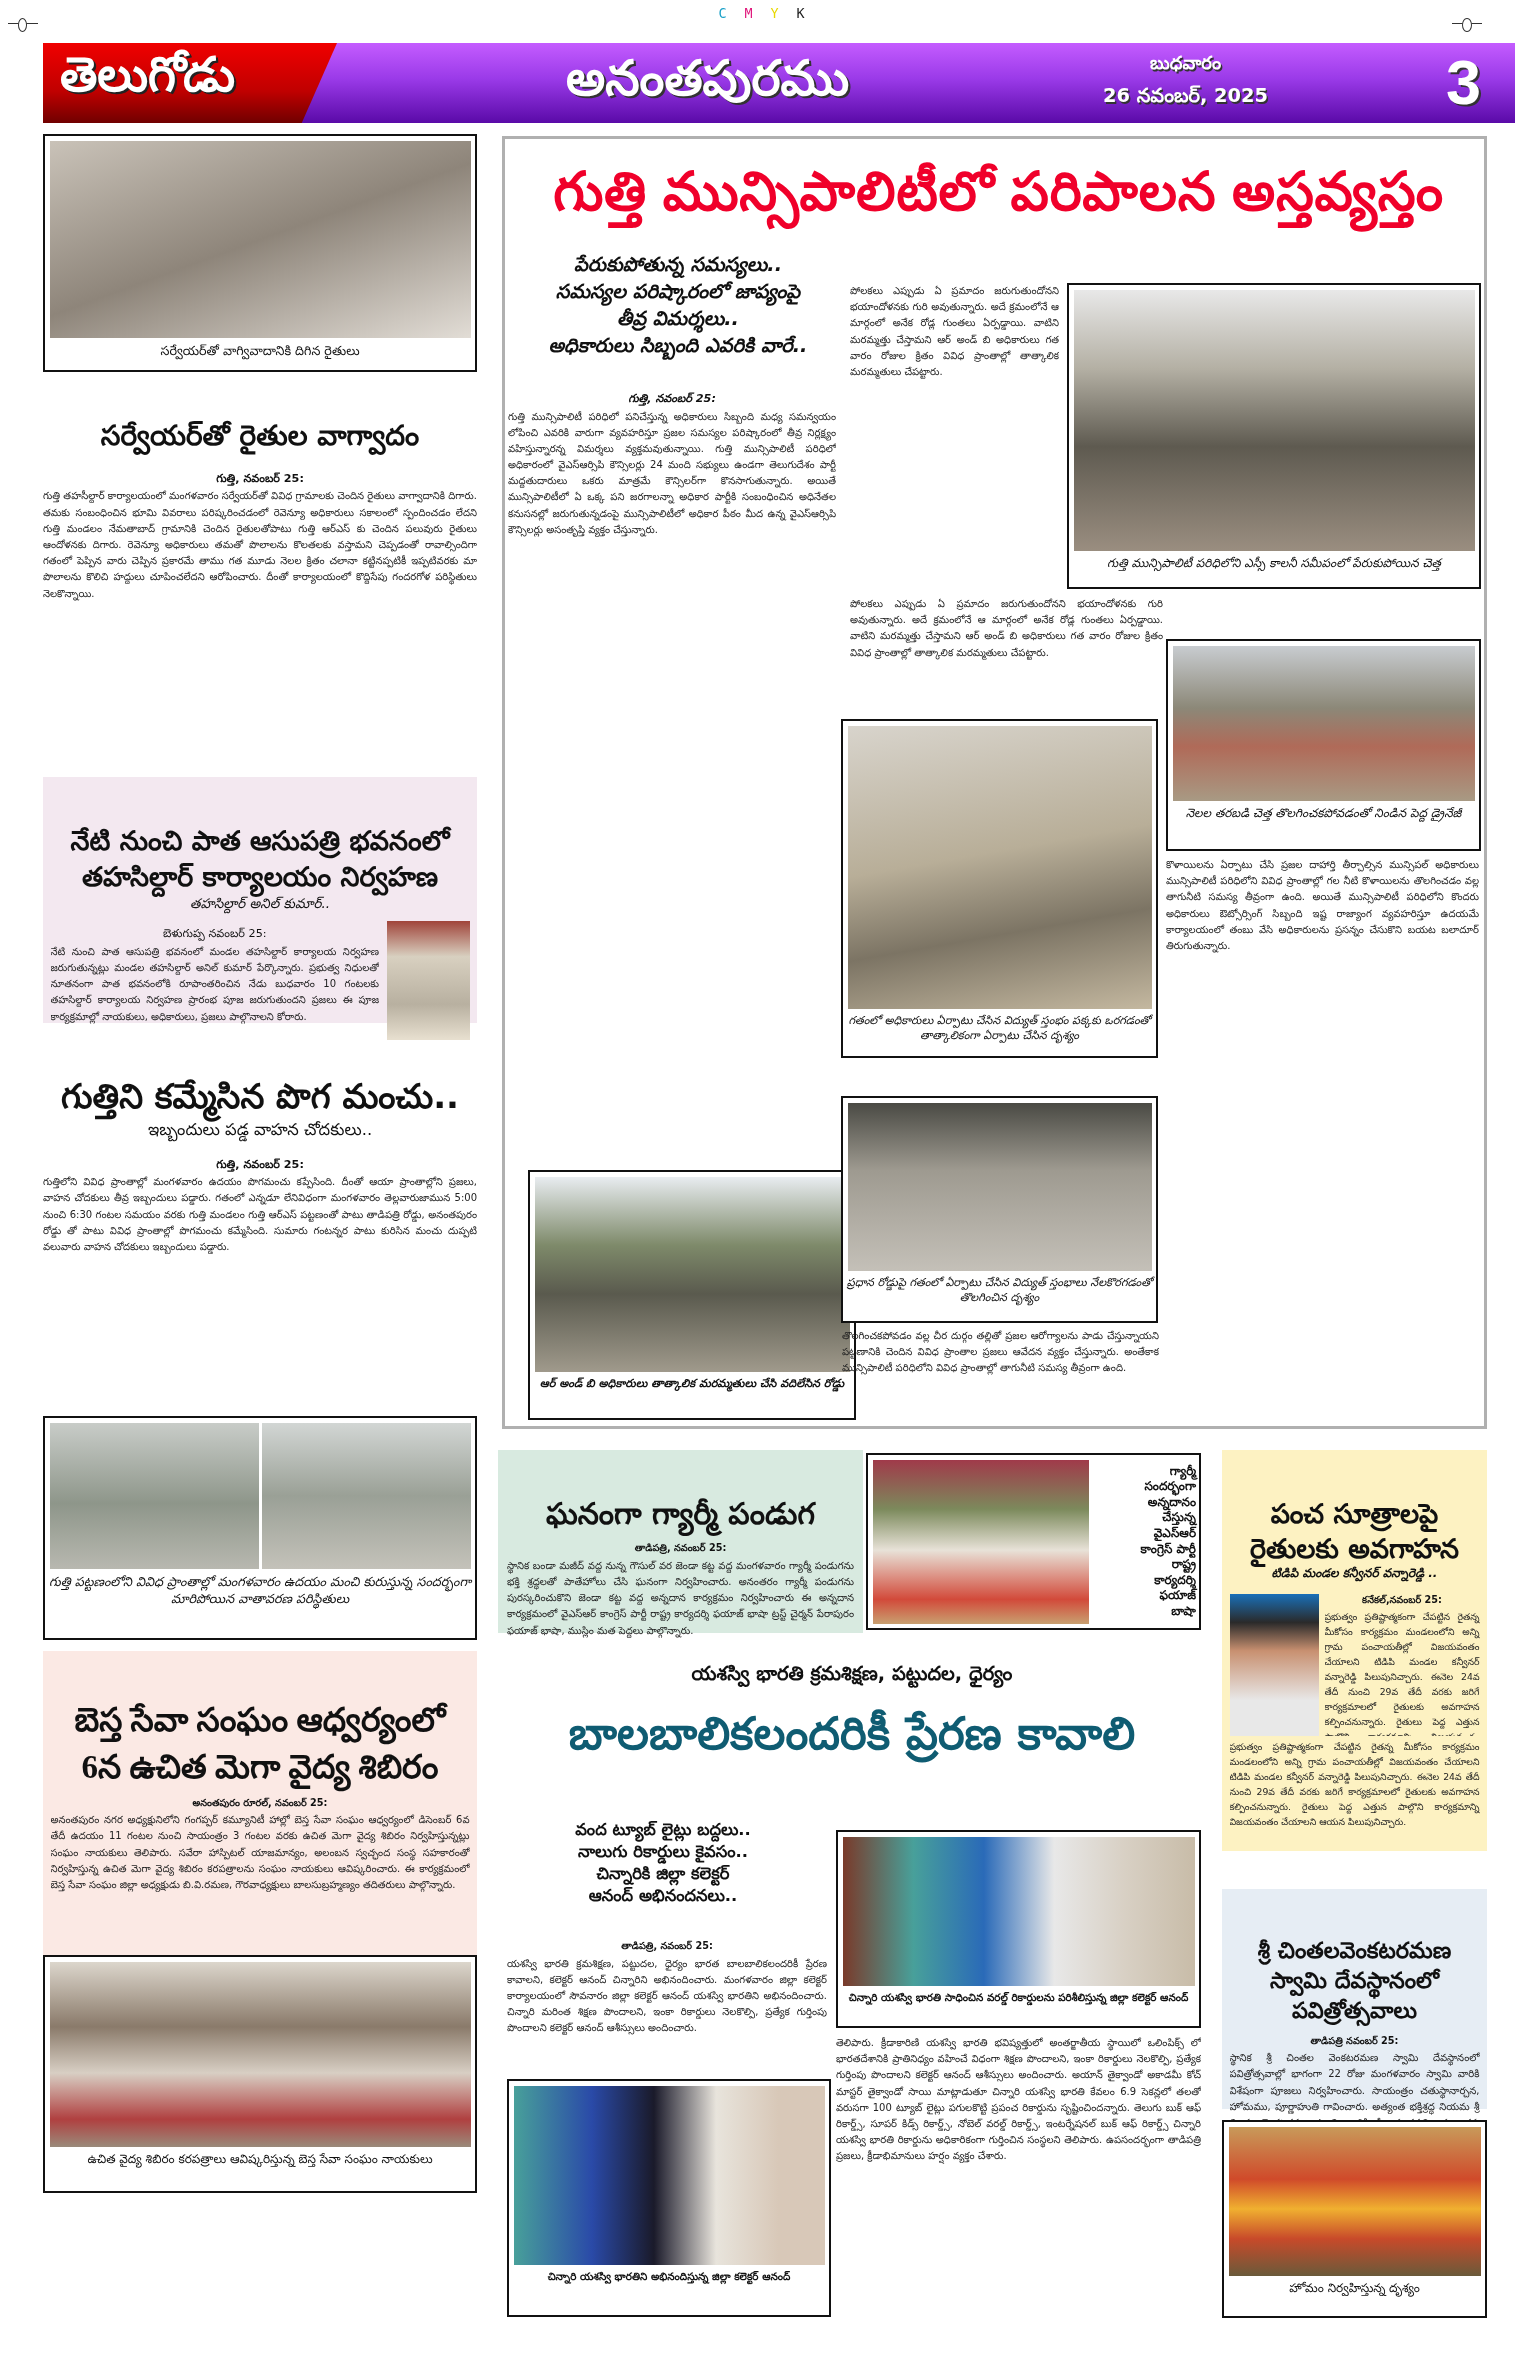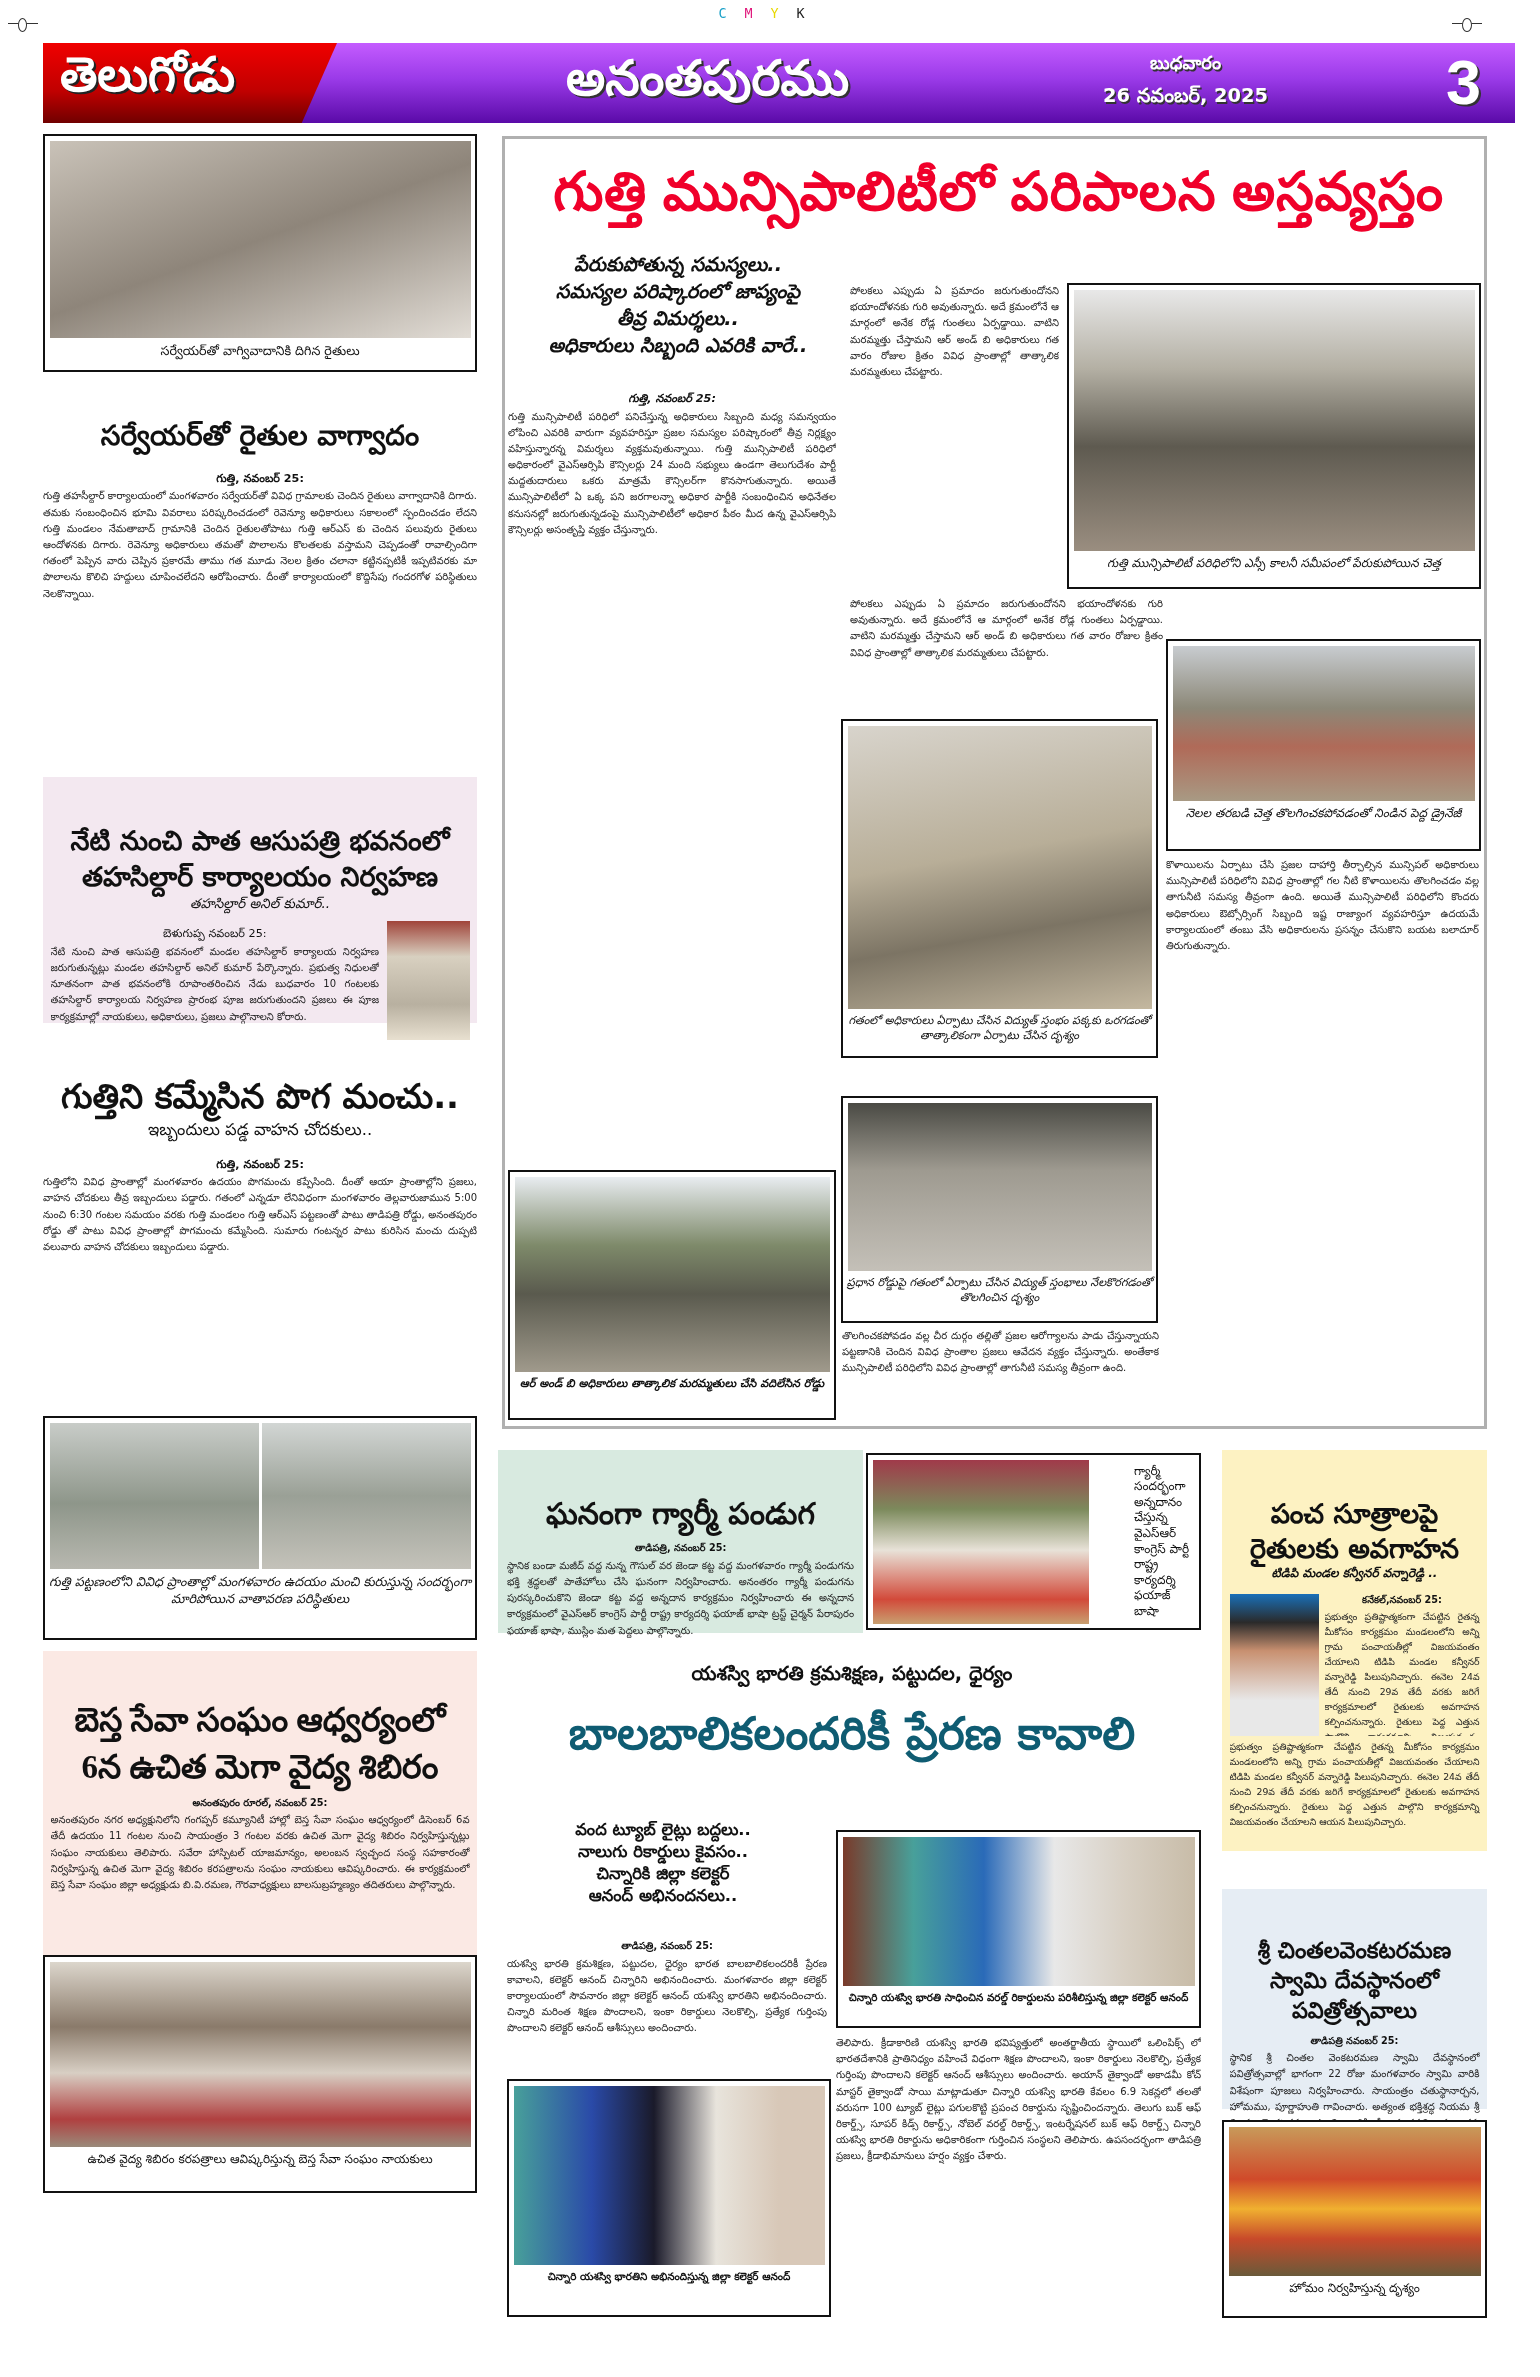--- a/index.html
+++ b/index.html
@@ -124,41 +124,41 @@
   <div style="margin:4.5px;height:155px;background:linear-gradient(180deg,#c8ccd0,#8c8878 40%,#b06a58 65%,#a89a84);"></div>
   <div class="caption" style="font-size:12px;">నెలల తరబడి చెత్త తొలగించకపోవడంతో నిండిన పెద్ద డ్రైనేజీ</div>
 </div>
 <div class="abs box" style="left:841px;top:719px;width:317px;height:339px;">
   <div style="margin:4.5px;height:283px;background:linear-gradient(170deg,#d8d4cc,#b8ae98 45%,#7c7464 70%,#c4b8a0);"></div>
   <div class="caption" style="font-size:11.2px;">గతంలో అధికారులు ఏర్పాటు చేసిన విద్యుత్ స్తంభం పక్కకు ఒరగడంతో తాత్కాలికంగా ఏర్పాటు చేసిన దృశ్యం</div>
 </div>
 <div class="abs" style="left:1166px;top:857px;width:313px;">
   <div class="body" style="height:507px;overflow:hidden;">కొళాయిలను ఏర్పాటు చేసి ప్రజల దాహార్తి తీర్చాల్సిన మున్సిపల్ అధికారులు మున్సిపాలిటీ పరిధిలోని వివిధ ప్రాంతాల్లో గల నీటి కొళాయిలను తొలగించడం వల్ల తాగునీటి సమస్య తీవ్రంగా ఉంది. అయితే మున్సిపాలిటీ పరిధిలోని కొందరు అధికారులు ఔట్సోర్సింగ్ సిబ్బంది ఇష్ట రాజ్యాంగ వ్యవహరిస్తూ ఉదయమే కార్యాలయంలో తంబు వేసి అధికారులను ప్రసన్నం చేసుకొని బయట బలాదూర్ తిరుగుతున్నారు.</div>
 </div>
-<div class="abs box" style="left:508px;top:1170px;width:328px;height:250px;">
+<div class="abs box" style="left:528px;top:1170px;width:328px;height:250px;">
   <div style="margin:4.5px;height:195px;background:linear-gradient(180deg,#e8ecf0,#7e8a6a 35%,#5a5a4e 60%,#a09a8c);"></div>
   <div class="caption" style="font-size:11.2px;font-weight:bold;">ఆర్ అండ్ బి అధికారులు తాత్కాలిక మరమ్మతులు చేసి వదిలేసిన రోడ్డు</div>
 </div>
 <div class="abs box" style="left:841px;top:1096px;width:317px;height:227px;">
   <div style="margin:4.5px;height:168px;background:linear-gradient(180deg,#4a4a44,#9e9a90 40%,#c4c0b8);"></div>
   <div class="caption" style="font-size:11.2px;">ప్రధాన రోడ్డుపై గతంలో ఏర్పాటు చేసిన విద్యుత్ స్తంభాలు నేలకొరగడంతో తొలగించిన దృశ్యం</div>
 </div>
 <div class="abs" style="left:842px;top:1328px;width:317px;">
   <div class="body" style="height:89px;overflow:hidden;">తొలగించకపోవడం వల్ల చీర దుర్గం తల్లితో ప్రజల ఆరోగ్యాలను పాడు చేస్తున్నాయని పట్టణానికి చెందిన వివిధ ప్రాంతాల ప్రజలు ఆవేదన వ్యక్తం చేస్తున్నారు. అంతేకాక మున్సిపాలిటీ పరిధిలోని వివిధ ప్రాంతాల్లో తాగునీటి సమస్య తీవ్రంగా ఉంది.</div>
 </div>
 
 <div class="abs" style="left:498px;top:1450px;width:365px;height:183px;background:#d8eae0;padding:6px 9px;">
   <div class="hl" style="font-size:30px;">ఘనంగా గ్యార్మీ పండుగ</div>
   <div class="dateline" style="font-size:9.7px;margin-top:10.4px;">తాడిపత్రి, నవంబర్ 25:</div>
   <div class="body" style="height:89px;overflow:hidden;">స్థానిక బండా మజీద్ వద్ద నున్న గౌసుల్ వర జెండా కట్ట వద్ద మంగళవారం గ్యార్మీ పండుగను భక్తి శ్రద్ధలతో పాతేహోలు చేసి ఘనంగా నిర్వహించారు. అనంతరం గ్యార్మీ పండుగను పురస్కరించుకొని జెండా కట్ట వద్ద అన్నదాన కార్యక్రమం నిర్వహించారు ఈ అన్నదాన కార్యక్రమంలో వైఎస్ఆర్ కాంగ్రెస్ పార్టీ రాష్ట్ర కార్యదర్శి ఫయాజ్ భాషా ట్రస్ట్ చైర్మన్ పేరాపురం ఫయాజ్ భాషా, ముస్లిం మత పెద్దలు పాల్గొన్నారు.</div>
 </div>
 <div class="abs box" style="left:866px;top:1453px;width:335px;height:177px;">
   <div style="display:flex;height:100%;">
     <div style="width:216px;margin:4.5px;background:linear-gradient(180deg,#a03a4a 0%,#7c8a5c 30%,#e8e2d8 55%,#d24a3a 85%,#c8a070);"></div>
-    <div style="flex:1;display:flex;align-items:center;justify-content:center;text-align:left;font-size:12px;font-weight:normal;line-height:1.3;padding:3px;margin-left:38px;">గ్యార్మీ సందర్భంగా అన్నదానం చేస్తున్న వైఎస్ఆర్ కాంగ్రెస్ పార్టీ రాష్ట్ర కార్యదర్శి ఫయాజ్ బాషా</div>
+    <div style="flex:1;display:flex;align-items:center;justify-content:center;text-align:right;font-size:12px;font-weight:bold;line-height:1.3;padding:3px;margin-left:38px;">గ్యార్మీ సందర్భంగా అన్నదానం చేస్తున్న వైఎస్ఆర్ కాంగ్రెస్ పార్టీ రాష్ట్ర కార్యదర్శి ఫయాజ్ బాషా</div>
   </div>
 </div>
 
 <div class="abs" style="left:1222px;top:1450px;width:265px;height:401px;background:#fdf2c2;padding:6px 7.5px;">
   <div class="hl" style="font-size:27px;line-height:1.3;">పంచ సూత్రాలపై రైతులకు అవగాహన</div>
   <div class="sub" style="font-size:12px;font-weight:bold;">టిడిపి మండల కన్వీనర్ వన్నారెడ్డి ..</div>
   <div style="display:flex;gap:6px;margin-top:10.4px;">
     <div style="width:89px;height:142px;background:linear-gradient(180deg,#1a70b8 0%,#2a2a2a 20%,#c89070 40%,#e8e8e8 75%);"></div>
     <div style="flex:1;">
       <div class="dateline" style="font-size:9.7px;margin-top:0;">కనేకల్,నవంబర్ 25:</div>

